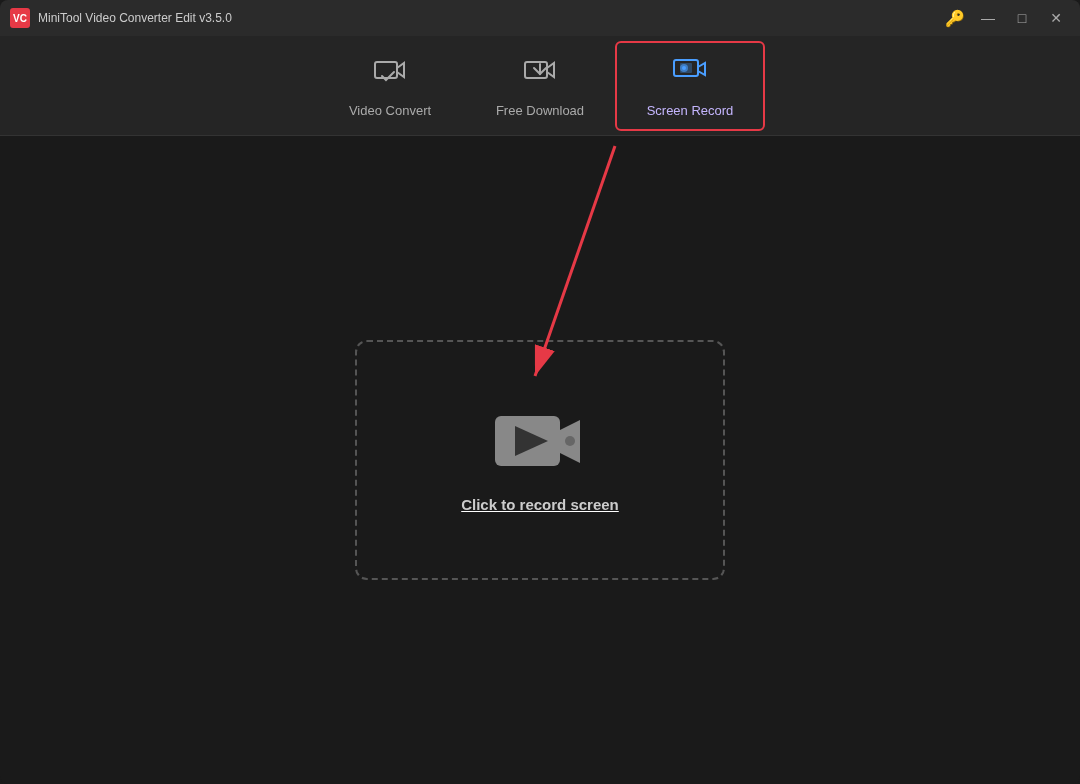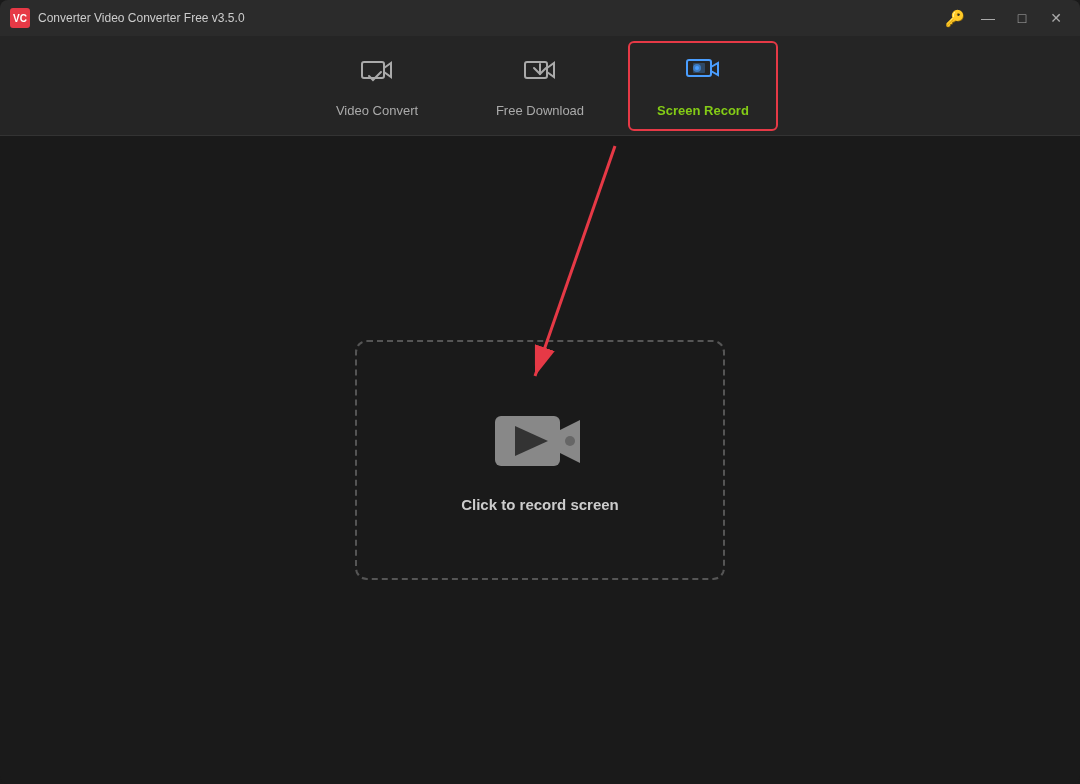--- a/index.html
+++ b/index.html
@@ -93,21 +93,21 @@
       margin-right: 10px;
     }
 
     
     .nav-bar {
       height: 100px;
       background: #252525;
       display: flex;
       align-items: center;
       justify-content: center;
-      gap: 13px;
+      gap: 0;
       flex-shrink: 0;
       border-bottom: 1px solid #333;
     }
 
     .nav-tab {
       display: flex;
       flex-direction: column;
       align-items: center;
       justify-content: center;
       width: 150px;
@@ -131,32 +131,32 @@
       font-size: 28px;
       line-height: 1;
     }
 
     .nav-tab-label {
       font-size: 13px;
       font-weight: 400;
     }
 
     .nav-tab.active .nav-tab-label {
-      color: #84cc16;
-      font-weight: bold;
+      color: #c4b5fd;
     }
 
     
     .main-content {
       flex: 1;
       background: #1a1a1a;
       display: flex;
       align-items: center;
       justify-content: center;
       position: relative;
+      text-decoration: underline;
     }
 
     
     .arrow-container {
       position: absolute;
       top: 0;
       left: 0;
       width: 100%;
       height: 100%;
       pointer-events: none;
@@ -204,21 +204,21 @@
   </style>
 </head>
 <body>
 
 <div class="window">
 
   <div class="title-bar">
     <div class="title-bar-logo">
       <span>VC</span>
     </div>
-    <span class="title-bar-text">Converter Video Converter Free v3.5.0</span>
+    <span class="title-bar-text">MiniTool Video Converter Edit v3.5.0</span>
     <div class="title-bar-icon">🔑</div>
     <div class="title-bar-controls">
       <button class="title-bar-btn">
         <span>—</span>
       </button>
       <button class="title-bar-btn">
         <span>□</span>
       </button>
       <button class="title-bar-btn close">
         <span>✕</span>

